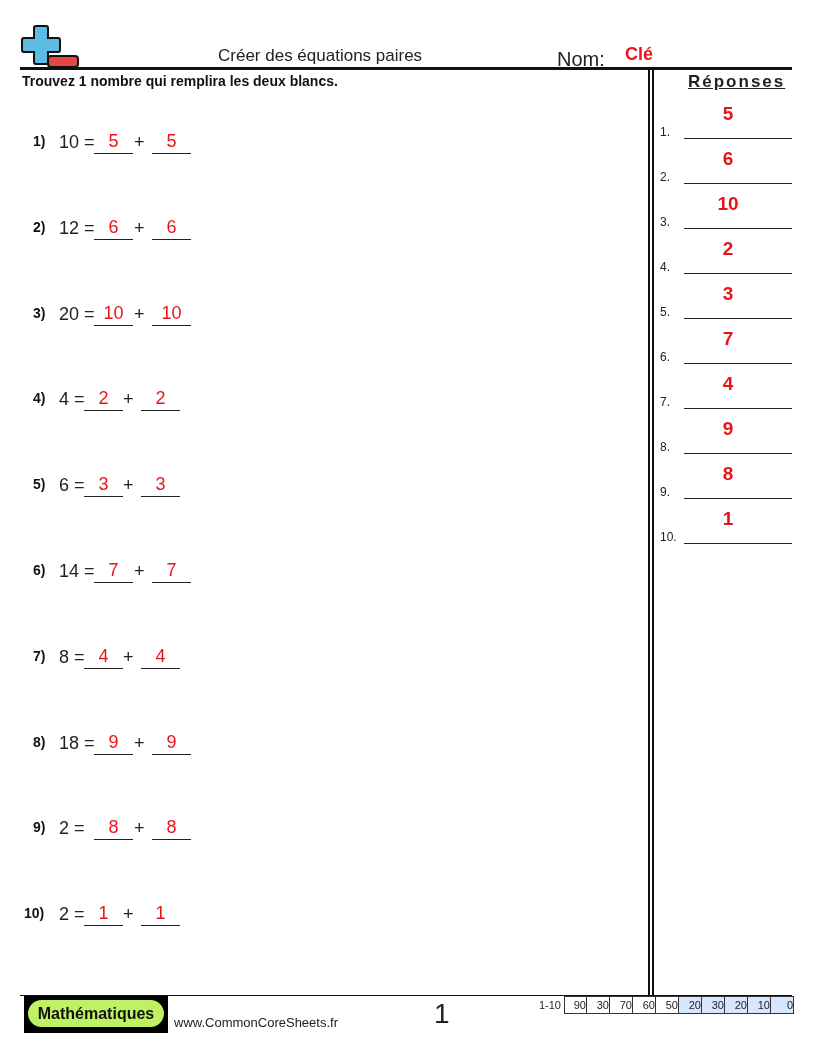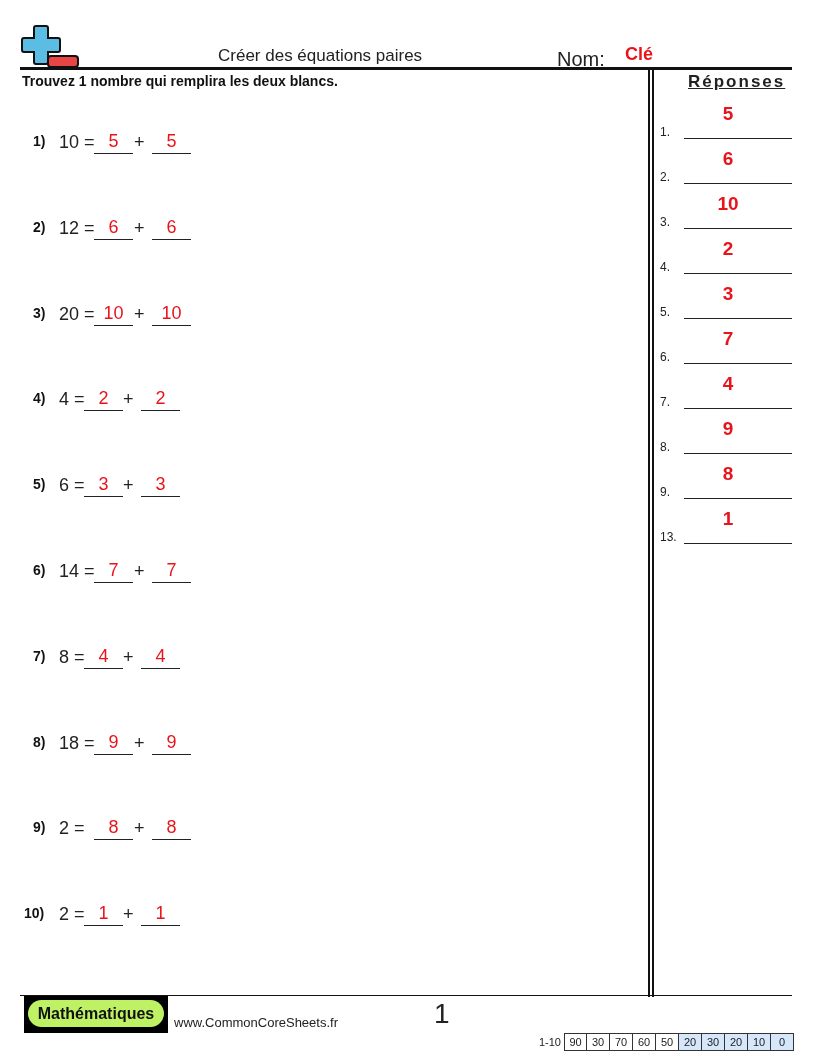--- a/index.html
+++ b/index.html
@@ -31,23 +31,23 @@
     .ans-row .idx { position: absolute; left: 0; bottom: 0; font-size: 12px; color: #222; }
     .ans-row .line { position: absolute; left: 24px; right: 0; bottom: 0; height: 22px; border-bottom: 1px solid #222; }
     .ans-row .val { position: absolute; left: 24px; right: 20px; top: -6px; text-align: center; font-size: 19px; font-weight: bold; color: #e8141b; }
 
     .footer-rule { position: absolute; left: 20px; top: 995px; width: 772px; height: 1px; background: #111; }
     .footer-badge-bg { position: absolute; left: 24px; top: 996px; width: 144px; height: 37px; background: #000; }
     .footer-badge { position: absolute; left: 28px; top: 1000px; width: 136px; height: 27px; background: #bef264; border-radius: 14px; font-size: 16px; font-weight: bold; text-align: center; line-height: 27px; color: #111; }
     .footer-url { position: absolute; left: 174px; top: 1015px; font-size: 13px; color: #222; }
     .page-num { position: absolute; left: 434px; top: 998px; font-size: 28px; color: #222; }
 
-    .score-table { position: absolute; left: 531px; top: 1033px; display: flex; font-size: 11px; color: #222; }
+    .score-table { position: absolute; left: 531px; top: 996px; display: flex; font-size: 11px; color: #222; }
     .score-label { width: 33px; height: 18px; line-height: 18px; text-align: right; padding-right: 3px; }
-    .score-cell { width: 23px; height: 18px; line-height: 17px; text-align: center; border: 1px solid #333; border-left: none; background: #fff; }
+    .score-cell { width: 23px; height: 18px; line-height: 17px; text-align: right; border: 1px solid #333; border-left: none; background: #fff; }
     .score-cell.first { border-left: 1px solid #333; }
     .score-cell.low { background: #d6e6fb; }
   </style>
 </head>
 <body>
 
 <svg class="logo" viewBox="0 0 60 44">
   <path d="M16 2 h10 a2 2 0 0 1 2 2 v10 h10 a2 2 0 0 1 2 2 v10 a2 2 0 0 1 -2 2 h-10 v10 a2 2 0 0 1 -2 2 h-10 a2 2 0 0 1 -2 -2 v-10 h-10 a2 2 0 0 1 -2 -2 v-10 a2 2 0 0 1 2 -2 h10 v-10 a2 2 0 0 1 2 -2 z" fill="#5bbde4" stroke="#111" stroke-width="2"></path>
   <rect x="28" y="32" width="30" height="11" rx="3" fill="#e84545" stroke="#111" stroke-width="2"></rect>
 </svg>
@@ -176,21 +176,21 @@
       <span class="idx">8.</span>
       <span class="line"></span>
       <span class="val">9</span>
     </div>
     <div class="ans-row" style="top: 469px;">
       <span class="idx">9.</span>
       <span class="line"></span>
       <span class="val">8</span>
     </div>
     <div class="ans-row" style="top: 514px;">
-      <span class="idx">13.</span>
+      <span class="idx">10.</span>
       <span class="line"></span>
       <span class="val">1</span>
     </div>
   </div>
 
 <div class="footer-rule"></div>
 <div class="footer-badge-bg"></div>
 <div class="footer-badge">Mathématiques</div>
 <div class="footer-url">www.CommonCoreSheets.fr</div>
 <div class="page-num">1</div>

